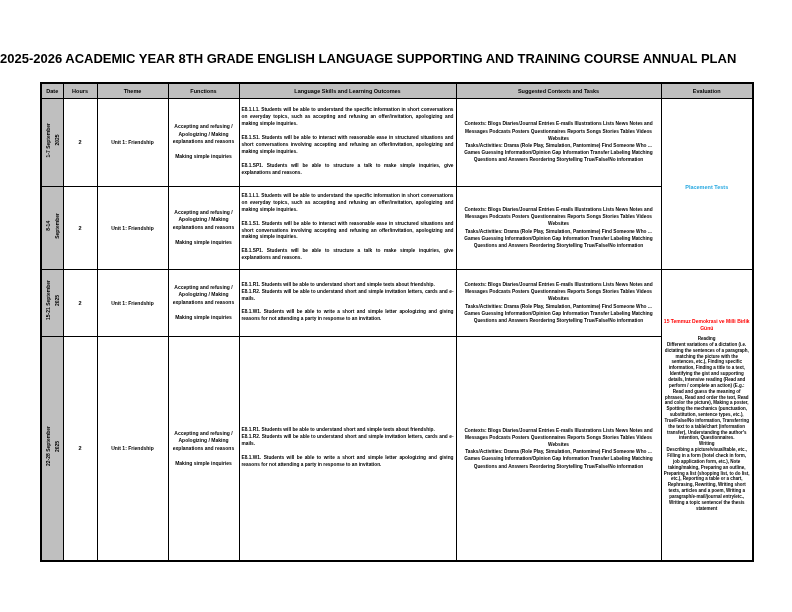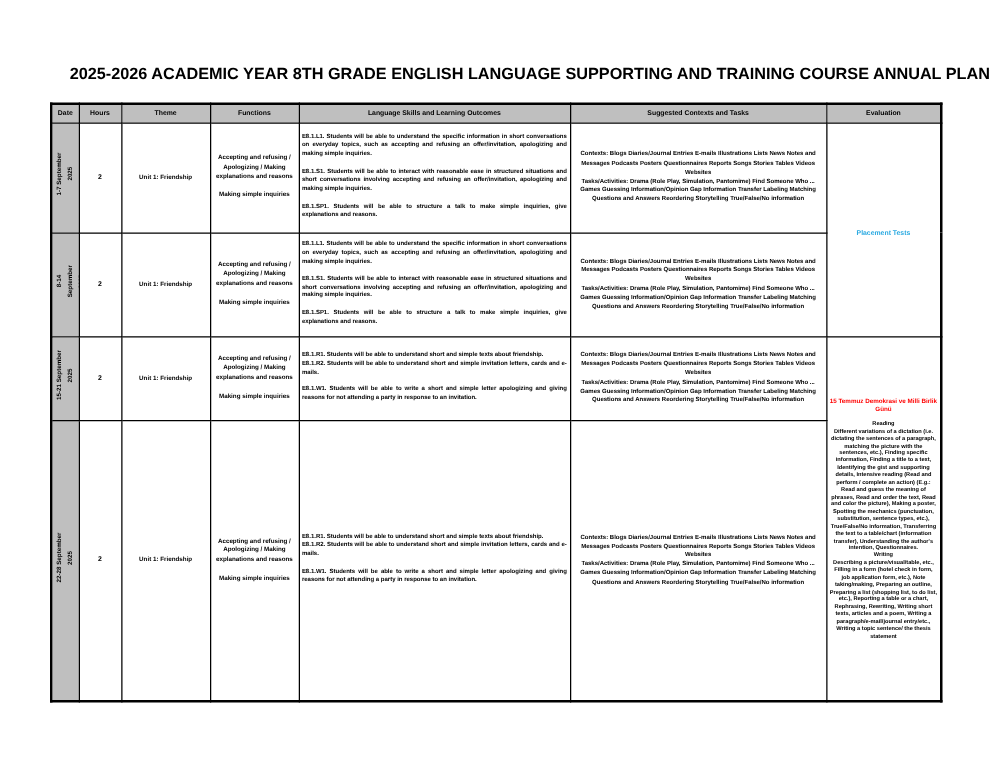--- a/index.html
+++ b/index.html
@@ -2,21 +2,21 @@
 <html><head>
 <meta charset="utf-8">
 <style>
   html,body{margin:0;padding:0;}
   body{
     width:792px;height:612px;background:#ffffff;position:relative;
     font-family:"Liberation Sans", sans-serif;color:#000;
     overflow:hidden;
   }
   .page-title{
-    position:absolute;top:51px;left:0;width:792px;text-align:right;
+    position:absolute;top:51px;left:0;width:792px;text-align:left;
     font-weight:bold;font-size:13px;letter-spacing:0px;white-space:nowrap;
   }
   table.plan{
     position:absolute;left:40px;top:82px;width:712px;
     border-collapse:collapse;table-layout:fixed;
     border:2px solid #000;
   }
   table.plan td, table.plan th{
     border:1.5px solid #000;
     padding:1px 2px;

